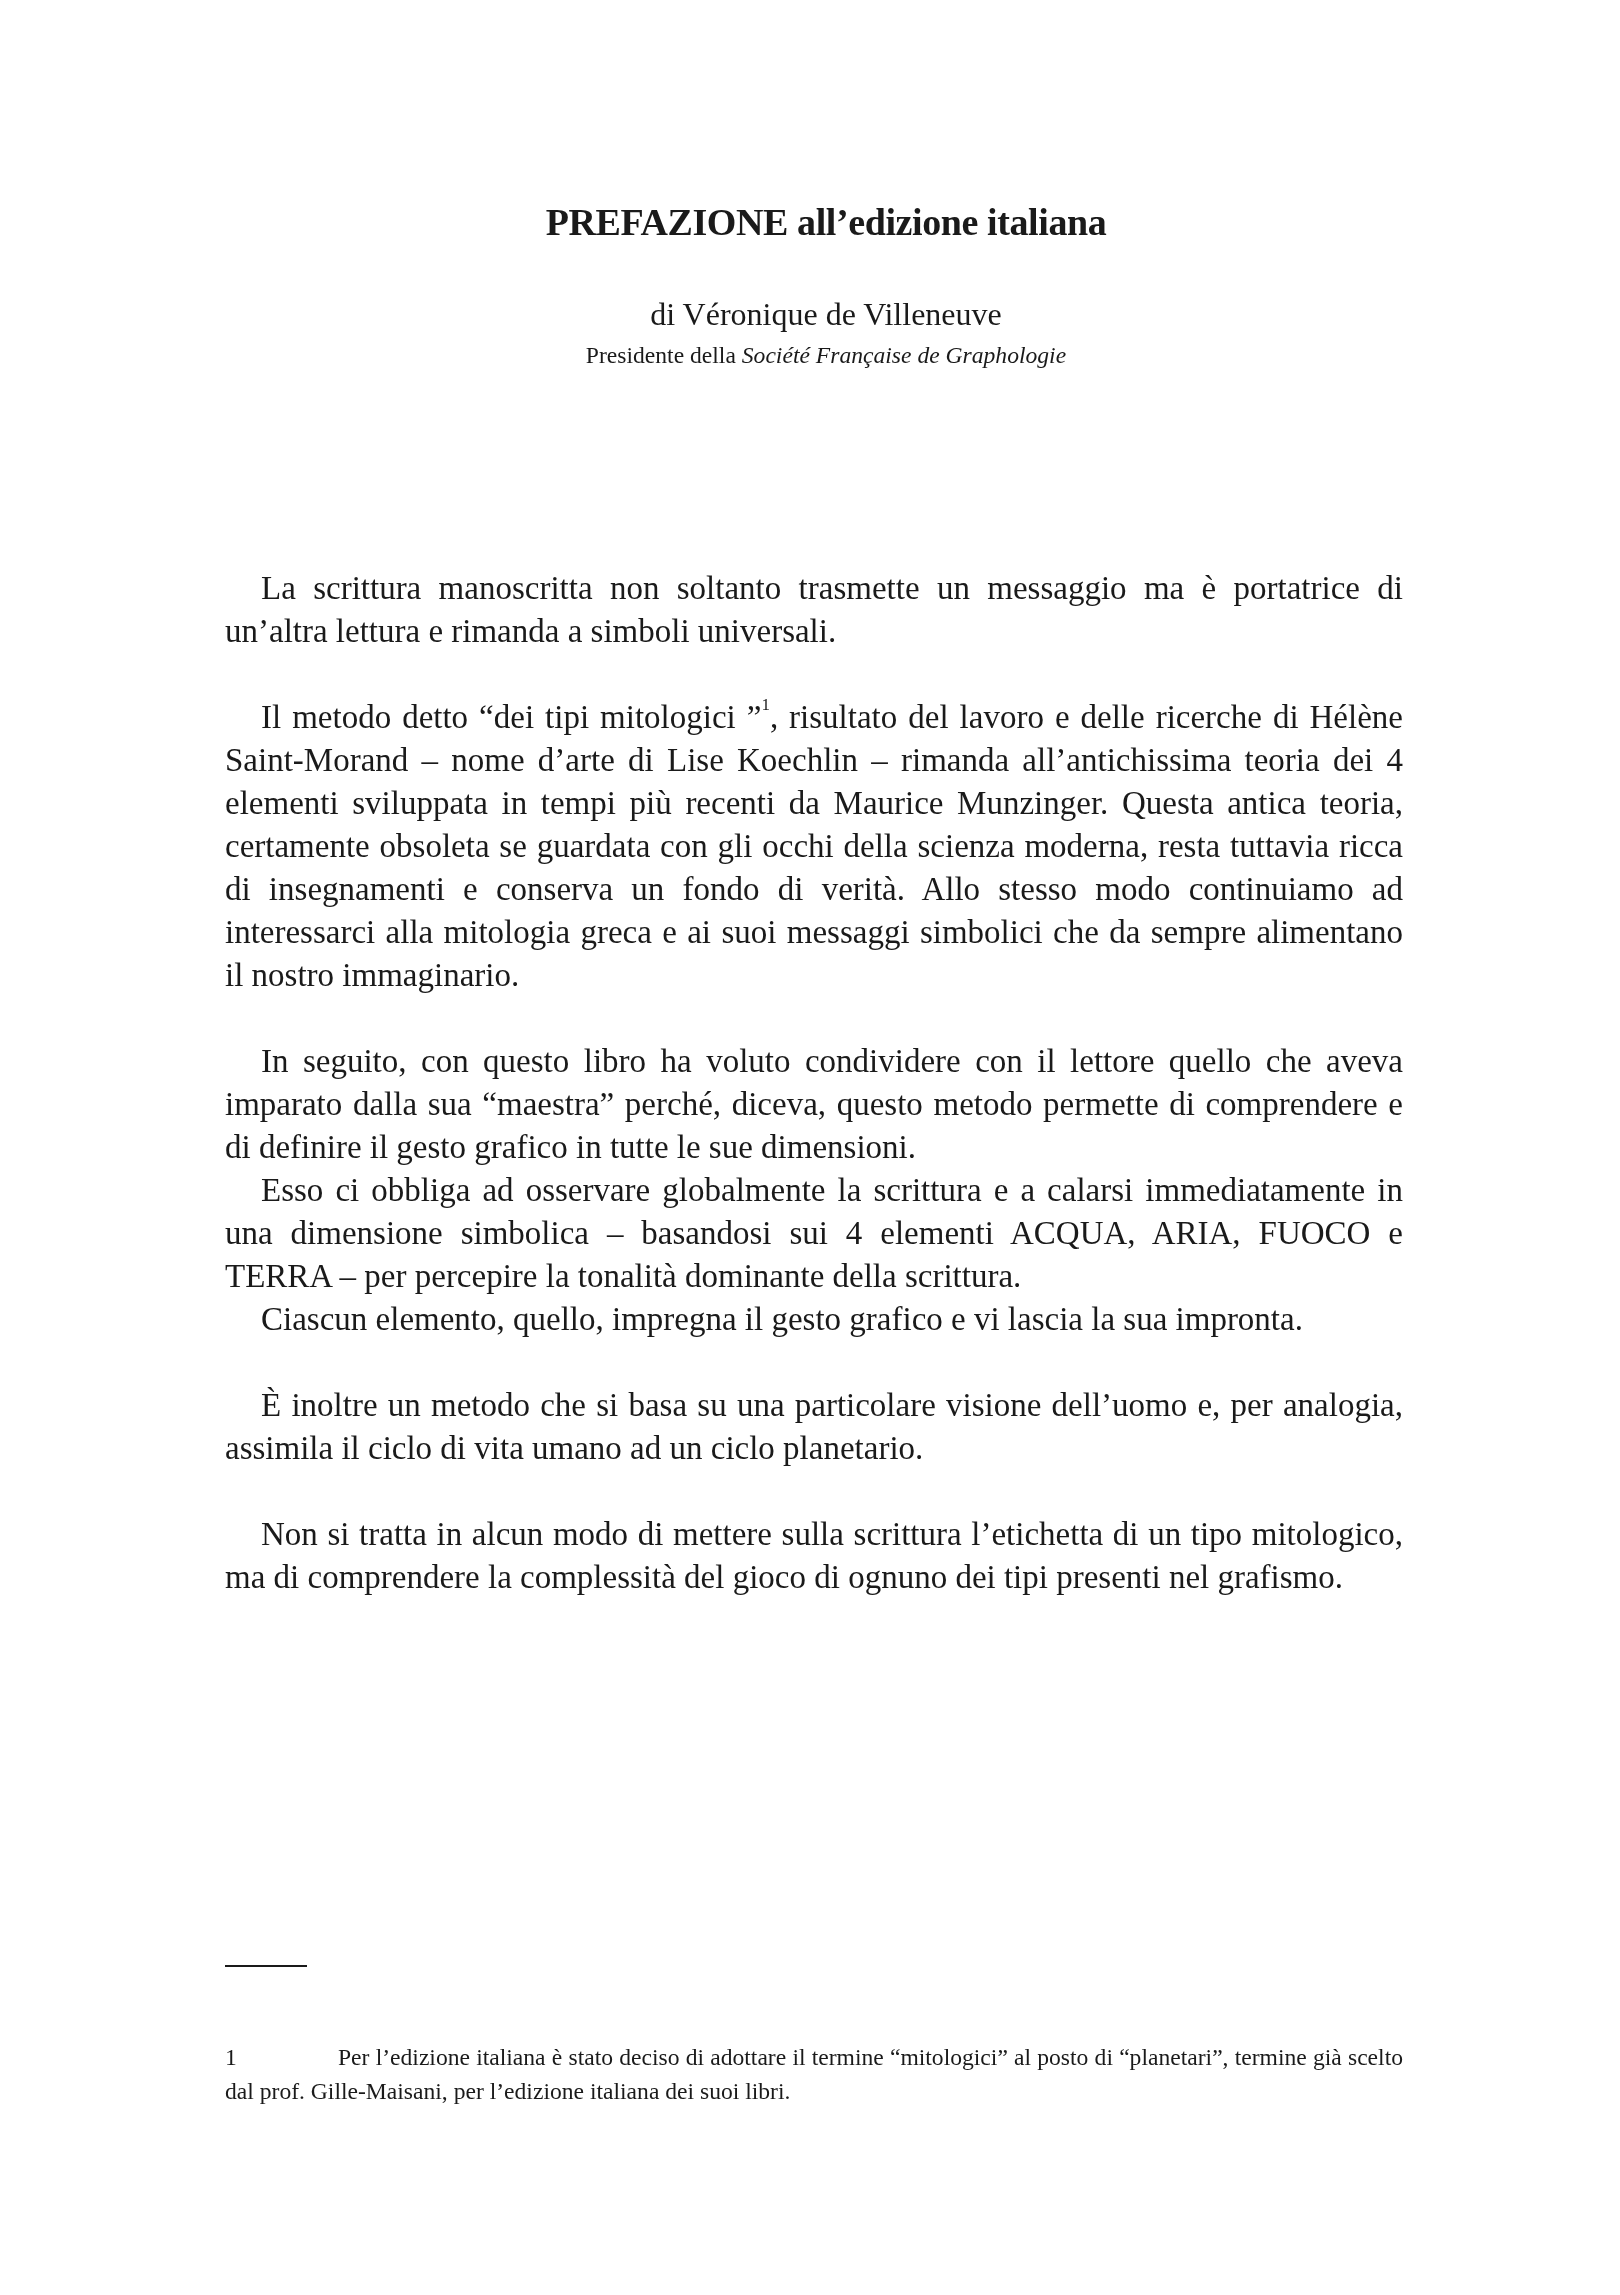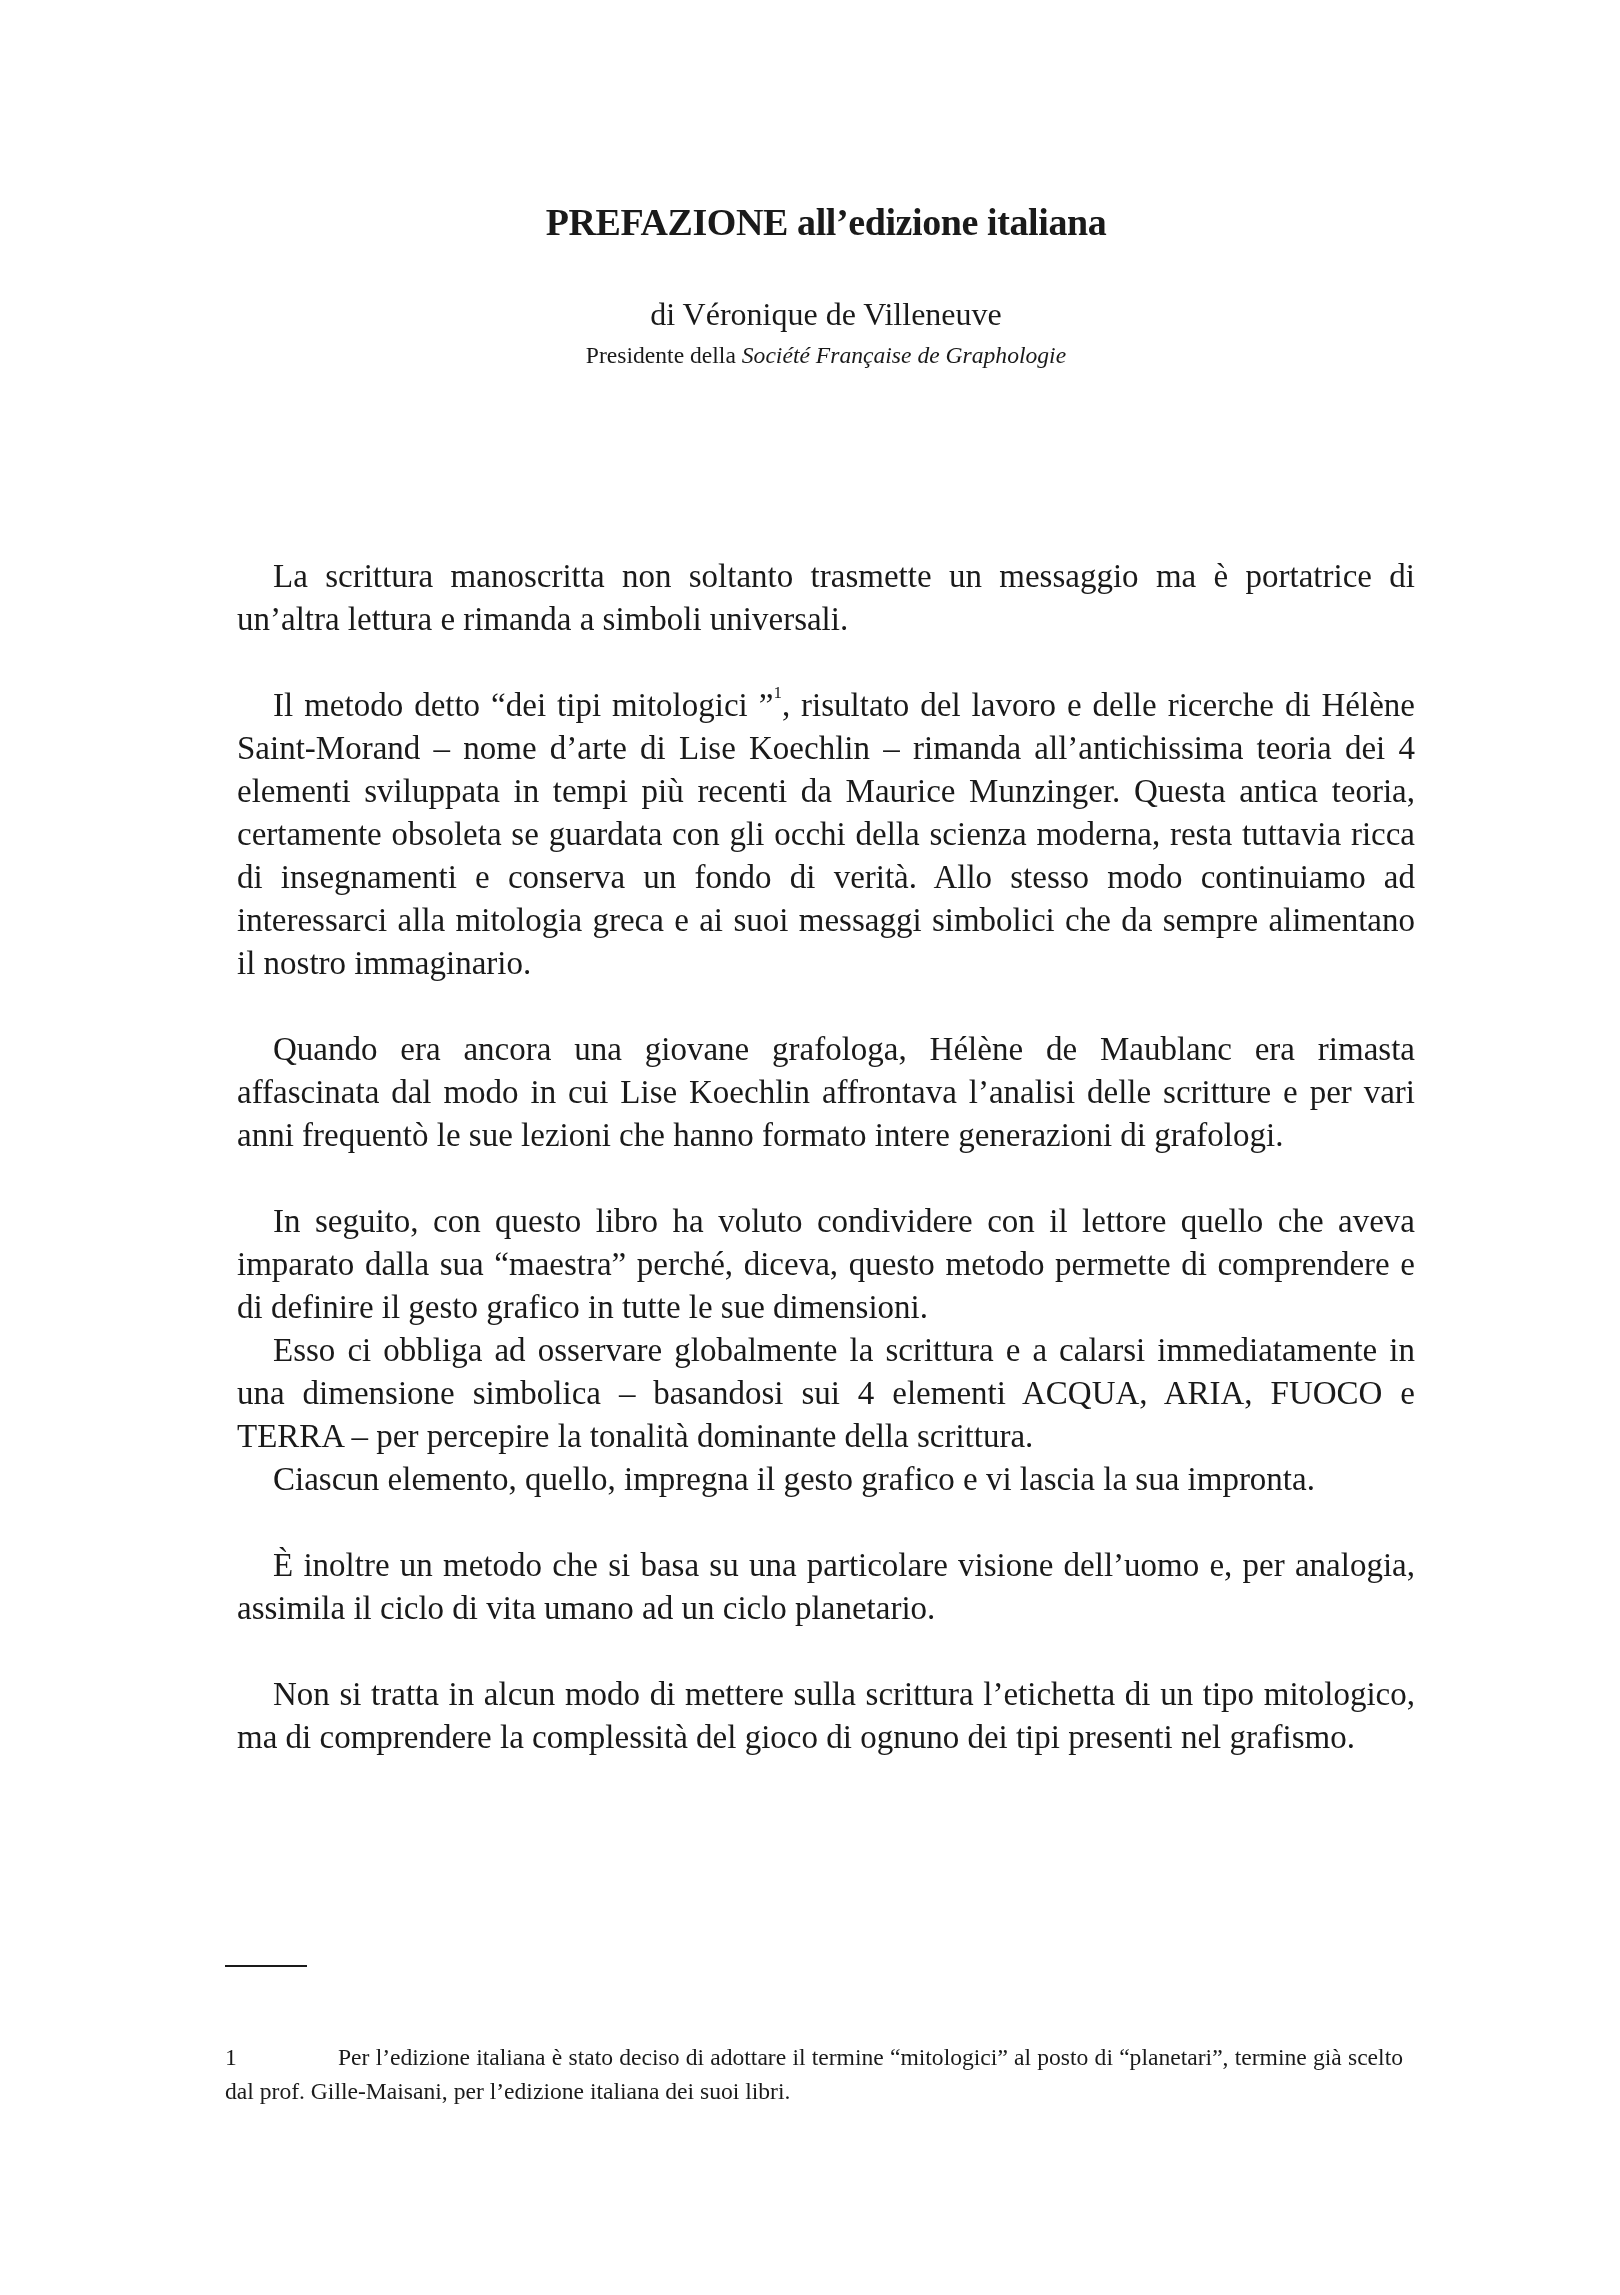--- a/index.html
+++ b/index.html
@@ -4,21 +4,21 @@
 <style>
   html, body { margin: 0; padding: 0; background: #ffffff; }
   body { width: 1620px; height: 2295px; position: relative; overflow: hidden; color: #1a1a1a; font-family: "Liberation Serif", "DejaVu Serif", serif; }
   .page { position: absolute; left: 0; top: 0; width: 1620px; height: 2295px; }
   .header { position: absolute; left: 16px; width: 1620px; text-align: center; }
   .title { top: 200px; font-size: 38px; font-weight: bold; letter-spacing: -0.4px; }
   .title .light { font-weight: bold; }
   .byline { top: 296px; font-size: 32px; }
   .affil { top: 342px; font-size: 23.6px; }
   .affil i { font-style: italic; }
-  .body { position: absolute; left: 225px; width: 1178px; top: 555px; font-size: 33px; line-height: 43px; text-align: justify; hyphens: none; margin-left: 12px; }
+  .body { position: absolute; left: 225px; width: 1178px; top: 567px; font-size: 33px; line-height: 43px; text-align: justify; hyphens: none; }
   .body p { margin: 0; text-indent: 36px; }
   .body p.gap { margin-top: 43px; }
   .body sup { font-size: 17px; line-height: 0; vertical-align: 18.3px; }
   .fn-rule { position: absolute; left: 225px; top: 1965px; width: 82px; height: 2.3px; background: #1a1a1a; }
   .footnote { position: absolute; left: 225px; width: 1178px; top: 2020px; font-size: 23.6px; line-height: 34px; text-align: justify; margin-top: 20px; }
   .footnote .num { display: inline-block; width: 113px; }
 </style>
 </head>
 <body>
 
@@ -30,21 +30,20 @@
 
   <div class="header byline">di Véronique de Villeneuve</div>
 
   <div class="header affil">
     <span>Presidente della </span><i>Société Française de Graphologie</i>
   </div>
 
   <div class="body">
     <p>La scrittura manoscritta non soltanto trasmette un messaggio ma è portatrice di un’altra lettura e rimanda a simboli universali.</p>
     <p class="gap"><span>Il metodo detto “dei tipi mitologici ”</span><sup>1</sup><span>, risultato del lavoro e delle ricerche di Hélène Saint-Morand – nome d’arte di Lise Koechlin – rimanda all’antichissima teoria dei 4 elementi sviluppata in tempi più recenti da Maurice Munzinger. Questa antica teoria, certamente obsoleta se guardata con gli occhi della scienza moderna, resta tuttavia ricca di insegnamenti e conserva un fondo di verità. Allo stesso modo continuiamo ad interessarci alla mitologia greca e ai suoi messaggi simbolici che da sempre alimentano il nostro immaginario.</span></p>
-    <p class="gap">Quando era ancora una giovane grafologa, Hélène de Maublanc era rimasta affascinata dal modo in cui Lise Koechlin affrontava l’analisi delle scritture e per vari anni frequentò le sue lezioni che hanno formato intere generazioni di grafologi.</p>
     <p class="gap">In seguito, con questo libro ha voluto condividere con il lettore quello che aveva imparato dalla sua “maestra” perché, diceva, questo metodo permette di comprendere e di definire il gesto grafico in tutte le sue dimensioni.</p>
     <p>Esso ci obbliga ad osservare globalmente la scrittura e a calarsi immediatamente in una dimensione simbolica – basandosi sui 4 elementi ACQUA, ARIA, FUOCO e TERRA – per percepire la tonalità dominante della scrittura.</p>
     <p>Ciascun elemento, quello, impregna il gesto grafico e vi lascia la sua impronta.</p>
     <p class="gap">È inoltre un metodo che si basa su una particolare visione dell’uomo e, per analogia, assimila il ciclo di vita umano ad un ciclo planetario.</p>
     <p class="gap">Non si tratta in alcun modo di mettere sulla scrittura l’etichetta di un tipo mitologico, ma di comprendere la complessità del gioco di ognuno dei tipi presenti nel grafismo.</p>
   </div>
 
   <div class="fn-rule"></div>
 
   <div class="footnote">

